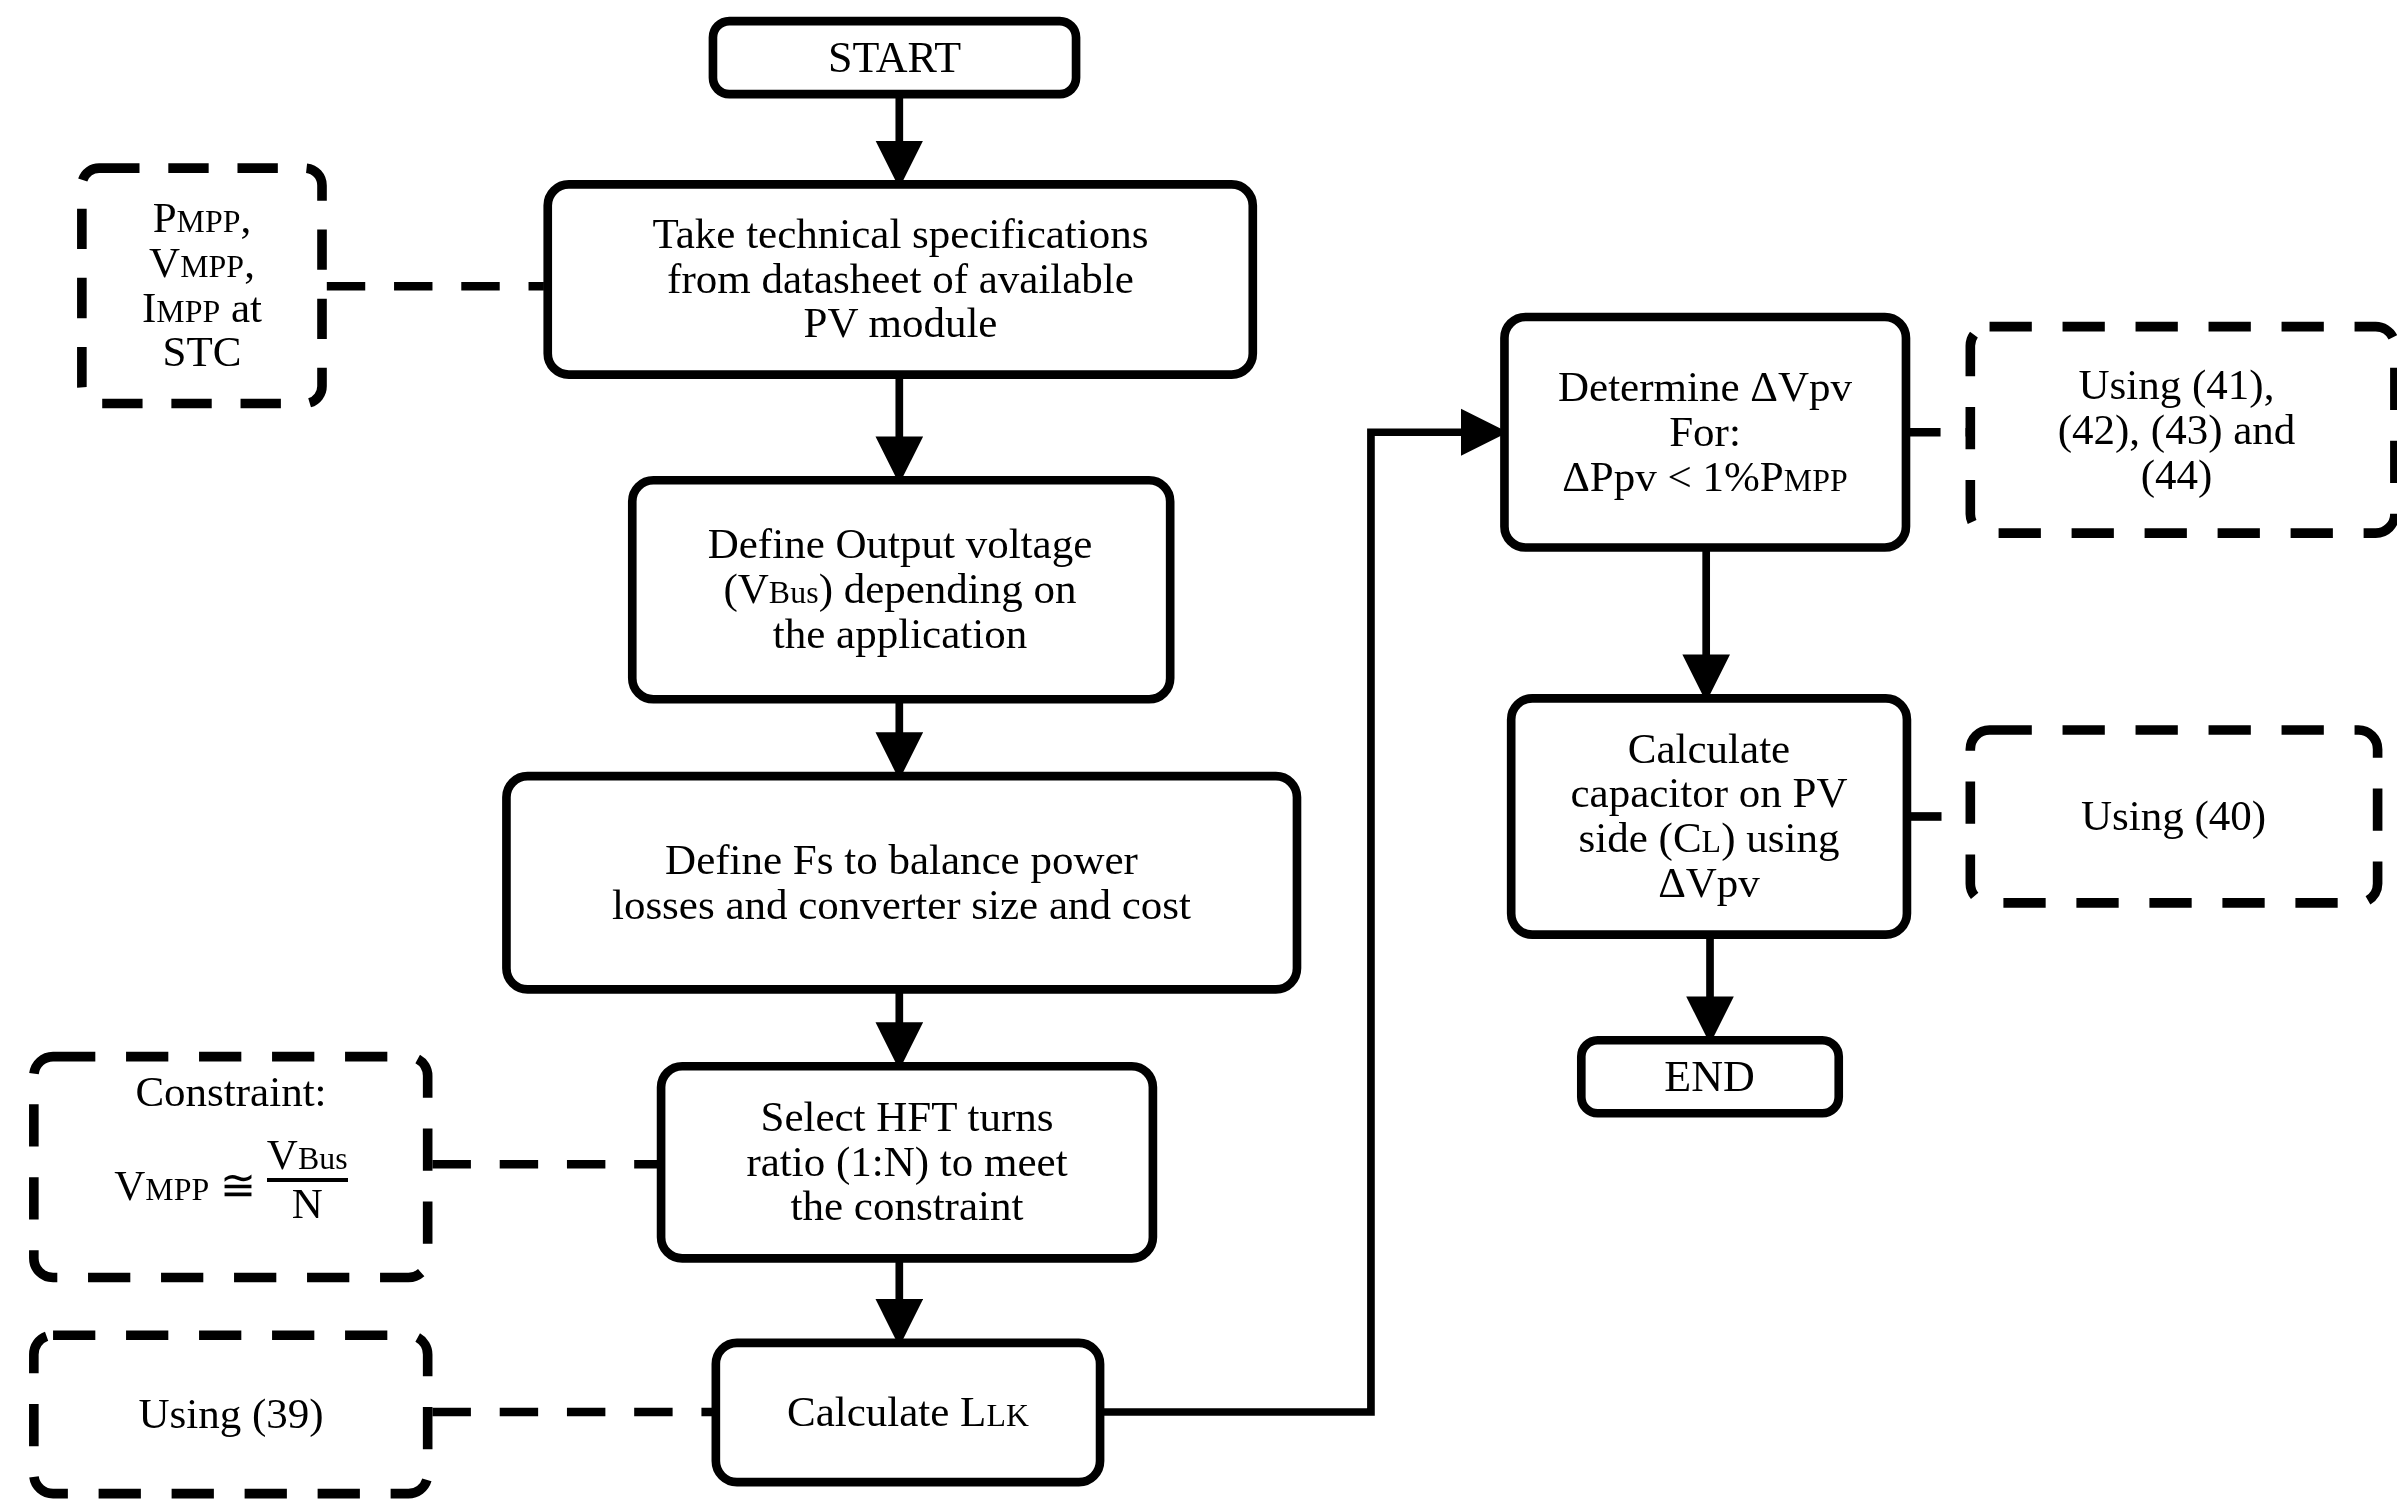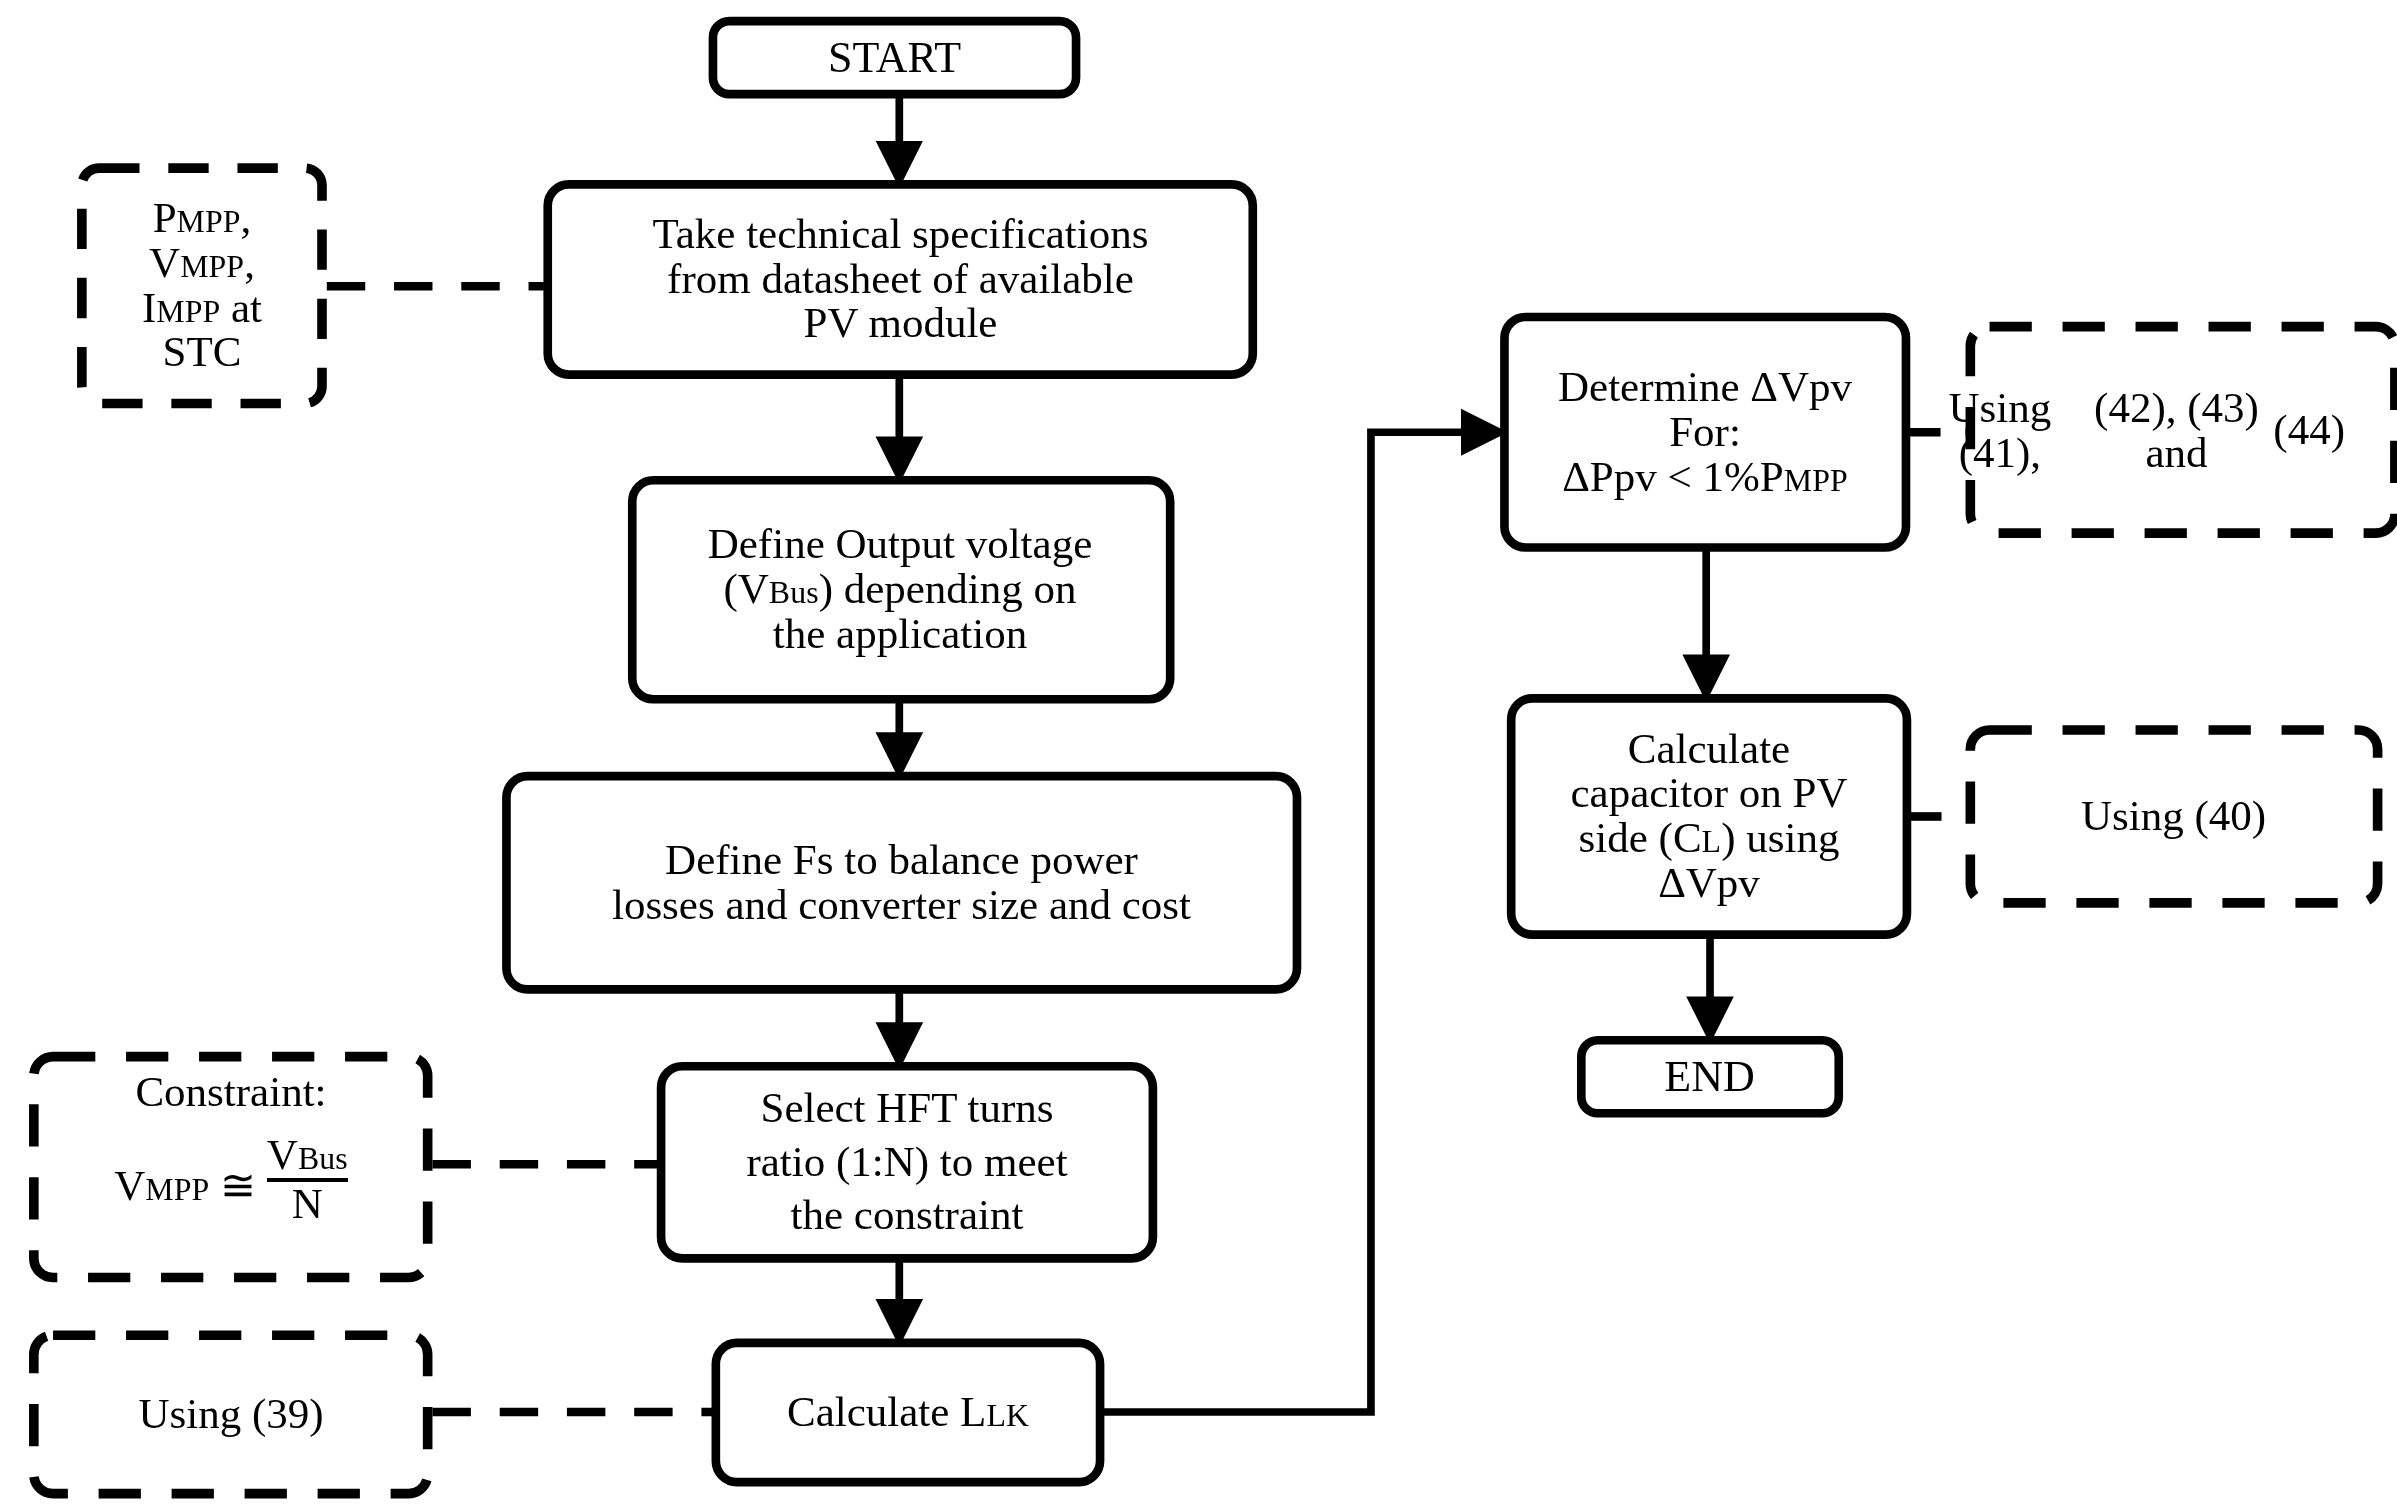--- a/index.html
+++ b/index.html
@@ -115,21 +115,21 @@
     <span class="l">Define Output voltage</span>
     <span class="l"><span>(V</span><sub class="sc">Bus</sub><span>) depending on</span></span>
     <span class="l">the application</span>
   </div>
 
   <div class="boxtxt" style="left:506px;top:776px;width:791px;height:213px;font-size:43px;flex-direction:column;align-items:center;">
     <span class="l">Define Fs to balance power</span>
     <span class="l">losses and converter size and cost</span>
   </div>
 
-  <div class="boxtxt" style="left:661px;top:1066px;width:492px;height:192px;font-size:43px;flex-direction:column;gap:9px;">
+  <div class="boxtxt" style="left:661px;top:1066px;width:492px;height:192px;font-size:43px;flex-direction:column;">
     <span class="l">Select HFT turns</span>
     <span class="l">ratio (1:N) to meet</span>
     <span class="l">the constraint</span>
   </div>
 
   <div class="boxtxt" style="left:716px;top:1343px;width:384px;height:139px;font-size:43px;">
     <span class="l"><span>Calculate L</span><sub class="sc">LK</sub></span>
   </div>
 
   <div class="boxtxt" style="left:1504px;top:317px;width:402px;height:231px;font-size:43px;flex-direction:column;">
@@ -158,21 +158,21 @@
 
   <div class="boxtxt" style="left:34px;top:1057px;width:394px;height:221px;font-size:43px;flex-direction:column;justify-content:flex-start;padding-top:13.4px;box-sizing:border-box;">
     <span class="l">Constraint:</span>
     <span class="l" style="margin-top:1.9px;"><span>V</span><sub class="sc">MPP</sub> <span>≅</span> <span class="frac"><span class="num"><span>V</span><sub class="sc">Bus</sub></span><span class="den">N</span></span></span>
   </div>
 
   <div class="boxtxt" style="left:34px;top:1335px;width:394px;height:159px;font-size:43px;">
     <span>Using (39)</span>
   </div>
 
-  <div class="boxtxt" style="left:1920px;top:327px;width:425px;height:207px;font-size:43px;flex-direction:row;">
+  <div class="boxtxt" style="left:1964px;top:327px;width:425px;height:207px;font-size:43px;flex-direction:column;">
     <span class="l">Using (41),</span>
     <span class="l">(42), (43) and</span>
     <span class="l">(44)</span>
   </div>
 
   <div class="boxtxt" style="left:1970px;top:730px;width:407px;height:173px;font-size:43px;">
     <span>Using (40)</span>
   </div>
 
 </div>

